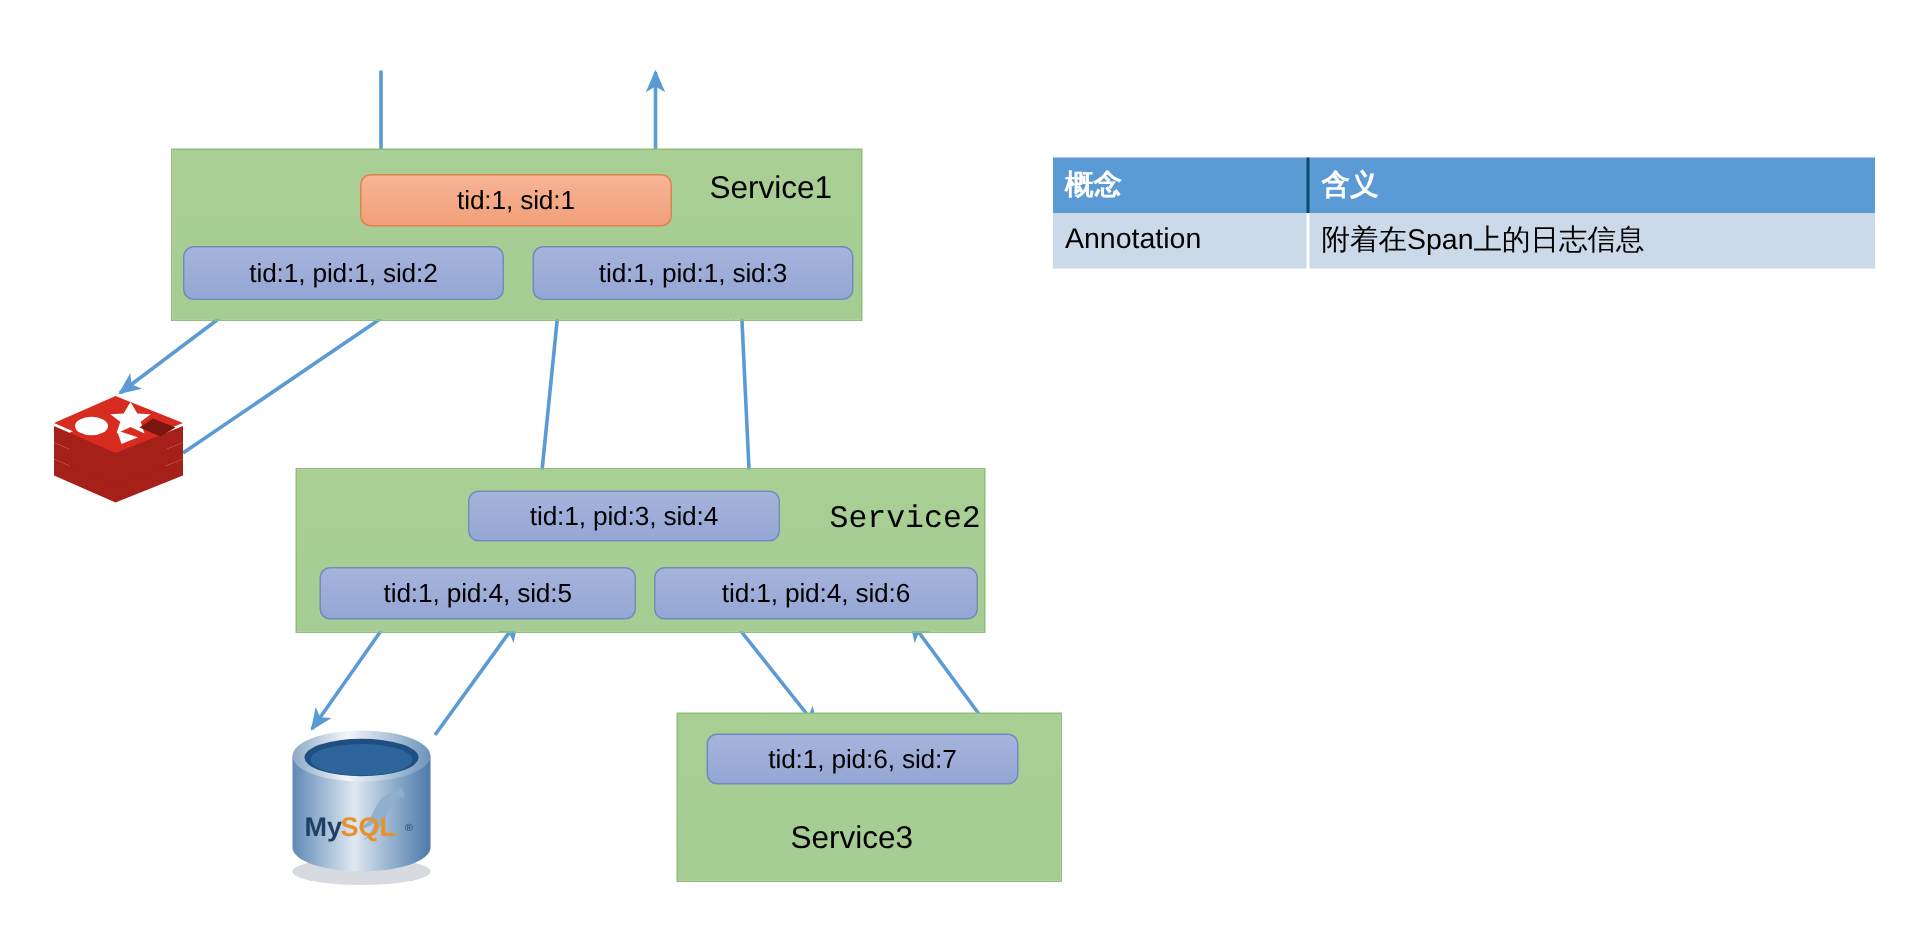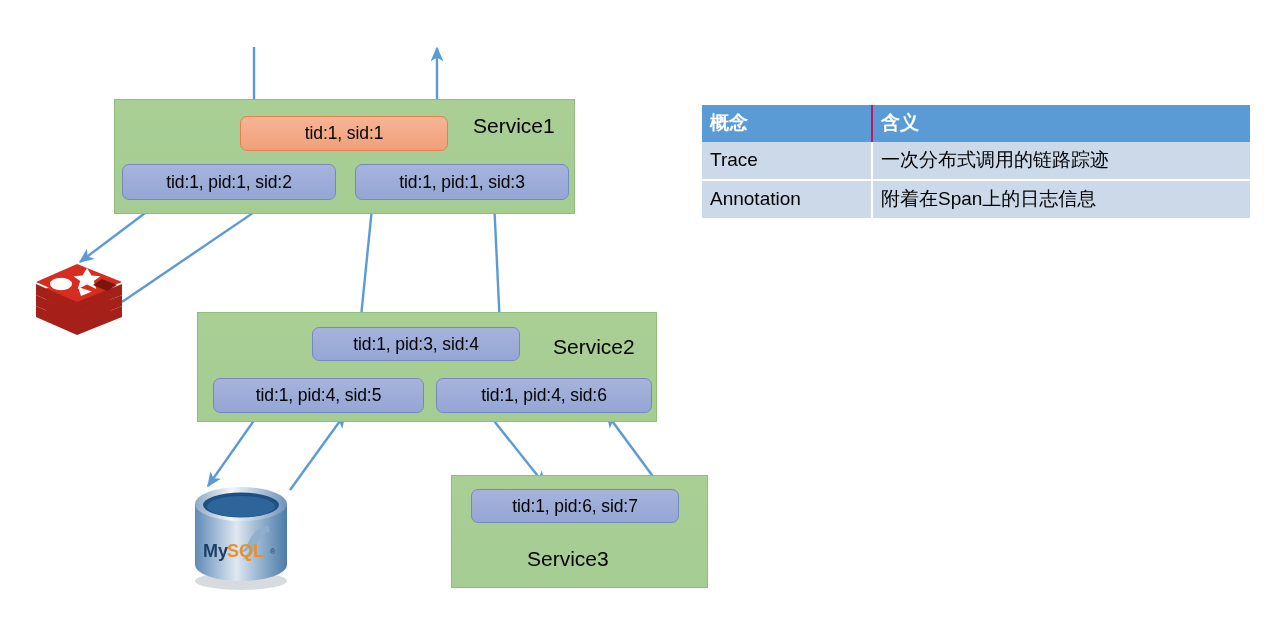--- a/index.html
+++ b/index.html
@@ -72,21 +72,21 @@
   }
   #concept-table col.c1 { width: 170px; }
   #concept-table col.c2 { width: 378px; }
   #concept-table th {
     background: #5b9bd5;
     color: #ffffff;
     font-weight: bold;
     text-align: left;
     padding: 5px 8px 6px 8px;
     height: 26px;
-    border-right: 2px solid #be185d;
+    border-right: 2px solid #0c4a6e;
     font-size: 19px;
   }
   #concept-table th:last-child { border-right: none; }
   #concept-table td {
     text-align: left;
     padding: 4px 8px 5px 8px;
     height: 28px;
     border-right: 2px solid #ffffff;
     border-bottom: 2px solid #ffffff;
     color: #000000;
@@ -138,21 +138,21 @@
 <div class="service-label" style="left:473px; top:115px;text-align:right;">Service1</div>
 
 <div class="span-chip orange" style="left:240px; top:116px; width:208px; height:35px;">tid:1, sid:1</div>
 
 <div class="span-chip blue" style="left:122px; top:164px; width:214px; height:36px;">tid:1, pid:1, sid:2</div>
 
 <div class="span-chip blue" style="left:355px; top:164px; width:214px; height:36px;">tid:1, pid:1, sid:3</div>
 
 <div class="service-box" style="left:197px; top:312px; width:460px; height:110px;">
 </div>
-<div class="service-label" style="left:553px; top:336px;">Service2</div>
+<div class="service-label" style="left:553px; top:336px;font-family:Liberation Mono, monospace;">Service2</div>
 
 <div class="span-chip blue" style="left:312px; top:327px; width:208px; height:34px;">tid:1, pid:3, sid:4</div>
 
 <div class="span-chip blue" style="left:213px; top:378px; width:211px; height:35px;">tid:1, pid:4, sid:5</div>
 
 <div class="span-chip blue" style="left:436px; top:378px; width:216px; height:35px;">tid:1, pid:4, sid:6</div>
 
 <div class="service-box" style="left:451px; top:475px; width:257px; height:113px;">
 </div>
 <div class="service-label" style="left:527px; top:548px;">Service3</div>
@@ -217,21 +217,17 @@
       <col class="c2">
     </colgroup>
   <thead>
     <tr>
       <th>概念</th>
       <th>含义</th>
     </tr>
   </thead>
   <tbody>
     <tr class="row-dark">
-      <td>Trace</td>
-      <td>一次分布式调用的链路踪迹</td>
-    </tr>
-    <tr class="row-dark">
       <td>Annotation</td>
       <td>附着在Span上的日志信息</td>
     </tr>
   </tbody>
 </table>
 
 </body></html>

